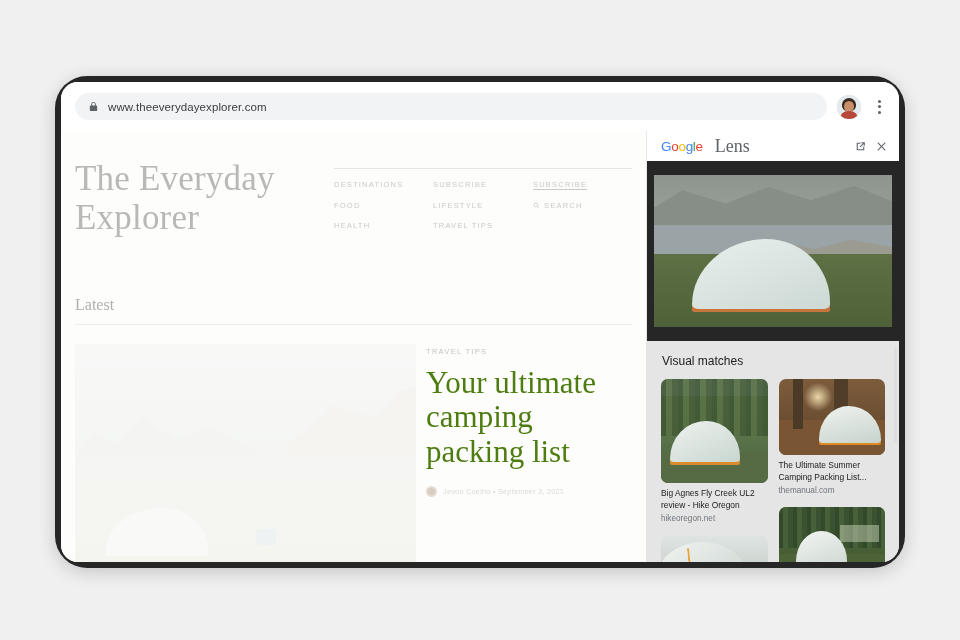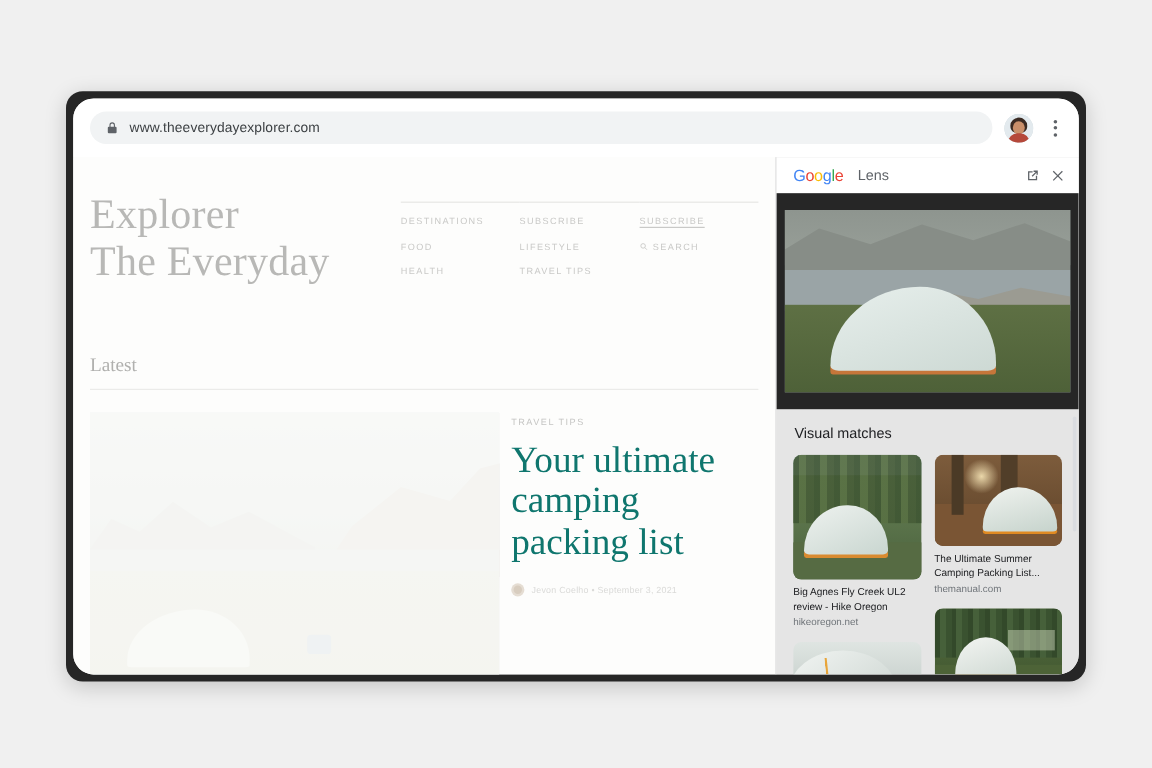--- a/index.html
+++ b/index.html
@@ -14,21 +14,21 @@
   }
 
   
   #device-frame {
     position: absolute;
     left: 55px;
     top: 76px;
     width: 850px;
     height: 492px;
     background: #262626;
-    border-radius: 14px;
+    border-radius: 32px;
     padding: 6px;
     box-shadow: 0 4px 18px rgba(0,0,0,0.18);
   }
   #device-screen {
     width: 100%;
     height: 100%;
     background: #ffffff;
     border-radius: 17px;
     overflow: hidden;
     position: relative;
@@ -213,21 +213,21 @@
   #feature-kicker {
     font-size: 7.6px;
     letter-spacing: 1.25px;
     color: #c5c5c3;
     margin-bottom: 10px;
   }
   #feature-title {
     font-family: "Liberation Serif", serif;
     font-size: 31px;
     line-height: 1.12;
-    color: #0f766e;
+    color: #4d7c0f;
     font-weight: 400;
     margin-bottom: 16px;
   }
   #feature-desc {
     font-size: 8px;
     line-height: 1.85;
     color: #d6d6d4;
     max-width: 192px;
   }
   #feature-byline {
@@ -269,21 +269,21 @@
     letter-spacing: -0.3px;
     font-weight: 400;
     white-space: nowrap;
   }
   #lens-logo .g1 { color: #4285F4; }
   #lens-logo .o1 { color: #EA4335; }
   #lens-logo .o2 { color: #FBBC05; }
   #lens-logo .g2 { color: #4285F4; }
   #lens-logo .l1 { color: #34A853; }
   #lens-logo .e1 { color: #EA4335; }
-  #lens-word { font-size: 12px; color: #5f6368; margin-left: 4px; }
+  #lens-word { font-size: 18px; color: #5f6368; margin-left: 4px; font-family: Liberation Serif, serif; }
   #lens-header-spacer { flex: 1; }
   .lens-hicon { width: 13px; height: 13px; cursor: pointer; flex: none; }
 
   #lens-hero {
     height: 180px;
     background: #262626;
     flex: none;
     display: flex; align-items: center; justify-content: center;
     position: relative;
   }
@@ -451,22 +451,22 @@
       </div>
     </div>
 
     <div id="content-area">
 
       <div id="site-pane">
         <div id="site-inner">
 
           <div id="site-header">
             <div id="brand-title">
+              <div>The Everyday</div>
               <div>Explorer</div>
-              <div>The Everyday</div>
             </div>
 
             <div id="nav-columns">
               <div class="nav-col">
                 <div class="nav-item">DESTINATIONS</div>
                 <div class="nav-item">FOOD</div>
                 <div class="nav-item">HEALTH</div>
               </div>
               <div class="nav-col wide">
                 <div class="nav-item">SUBSCRIBE</div>

